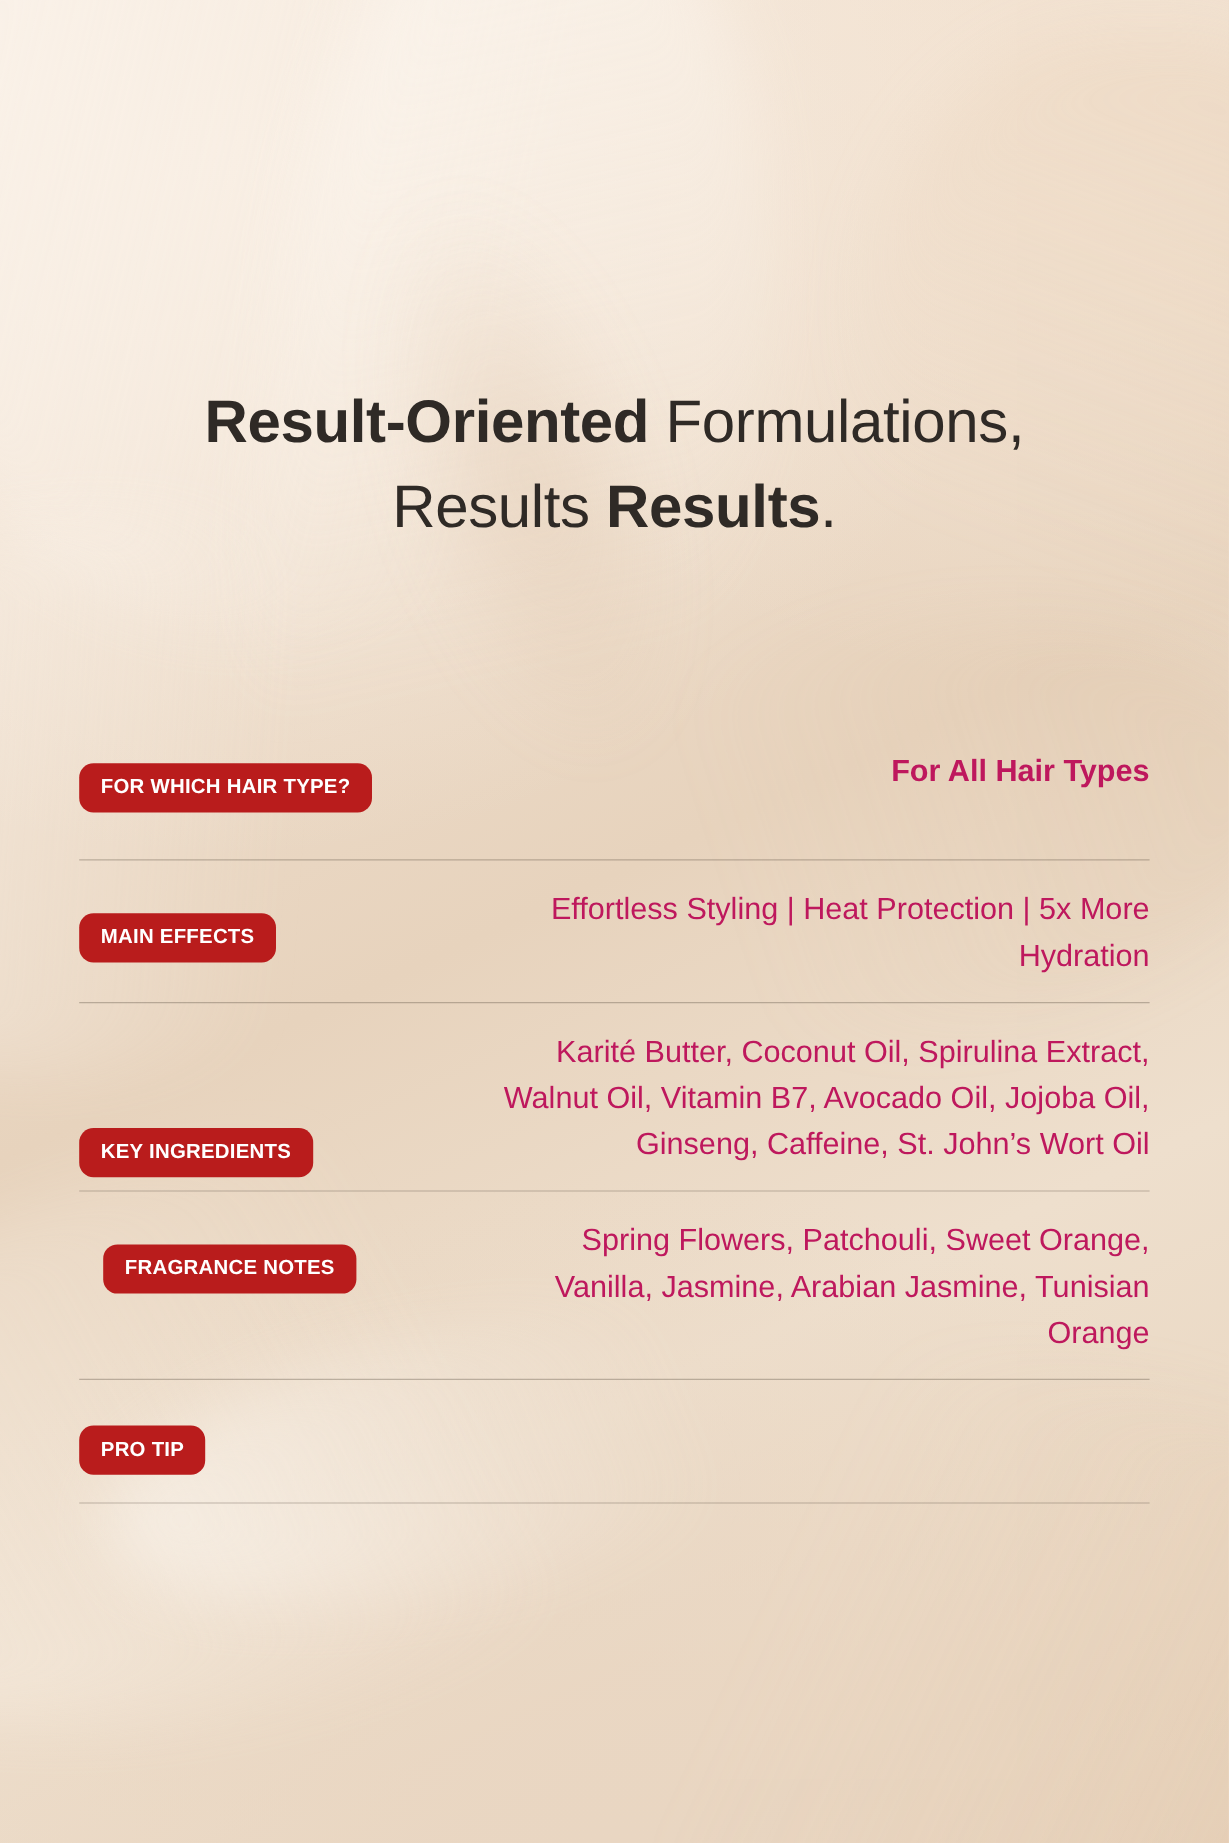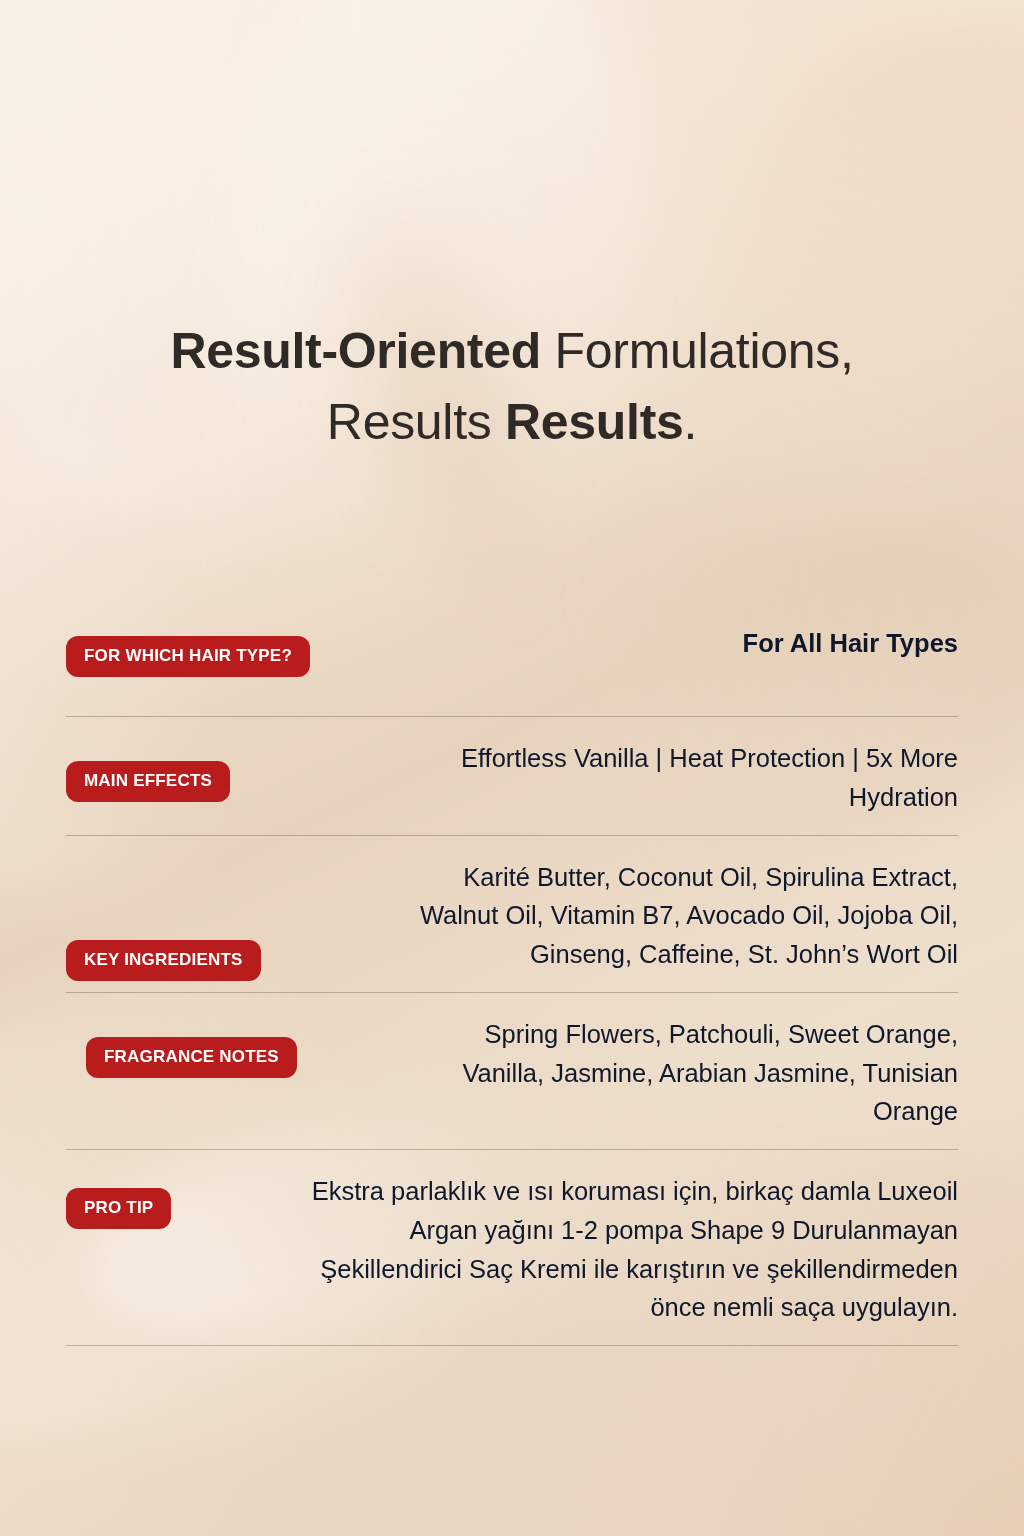--- a/index.html
+++ b/index.html
@@ -150,21 +150,21 @@
     letter-spacing: .2px;
     padding: 10px 18px 11px;
     border-radius: 12px;
     position: absolute;
     left: 0;
     top: 14px;
     white-space: nowrap;
   }
 
   .value {
-    color: #0f172a;
+    color: #be185d;
     font-size: 25.5px;
     line-height: 1.52;
     text-align: right;
     margin: 14px 0 0 0;
   }
   .value.bold { font-weight: 700; }
 
   .r-hairtype { min-height: 74px; }
   .r-hairtype .value { margin-top: 16px; }
   .r-hairtype .chip { top: 12px; }
@@ -203,32 +203,31 @@
 
   <div class="spec-list">
 
     <div class="row r-hairtype">
       <span class="chip">FOR WHICH HAIR TYPE?</span>
       <p class="value bold">For All Hair Types</p>
     </div>
 
     <div class="row r-effects">
       <span class="chip">MAIN EFFECTS</span>
-      <p class="value">Effortless Vanilla | Heat Protection | 5x More Hydration</p>
+      <p class="value">Effortless Styling | Heat Protection | 5x More Hydration</p>
     </div>
 
     <div class="row r-ingredients">
       <span class="chip">KEY INGREDIENTS</span>
       <p class="value">Karité Butter, Coconut Oil, Spirulina Extract, Walnut Oil, Vitamin B7, Avocado Oil, Jojoba Oil, Ginseng, Caffeine, St. John’s Wort Oil</p>
     </div>
 
     <div class="row r-fragrance">
       <span class="chip">FRAGRANCE NOTES</span>
       <p class="value">Spring Flowers, Patchouli, Sweet Orange, Vanilla, Jasmine, Arabian Jasmine, Tunisian Orange</p>
     </div>
 
     <div class="row r-protip">
       <span class="chip">PRO TIP</span>
-      <p class="value">Ekstra parlaklık ve ısı koruması için, birkaç damla Luxeoil Argan yağını 1-2 pompa Shape 9 Durulanmayan Şekillendirici Saç Kremi ile karıştırın ve şekillendirmeden önce nemli saça uygulayın.</p>
     </div>
 
   </div>
 </div>
 
 </body></html>

